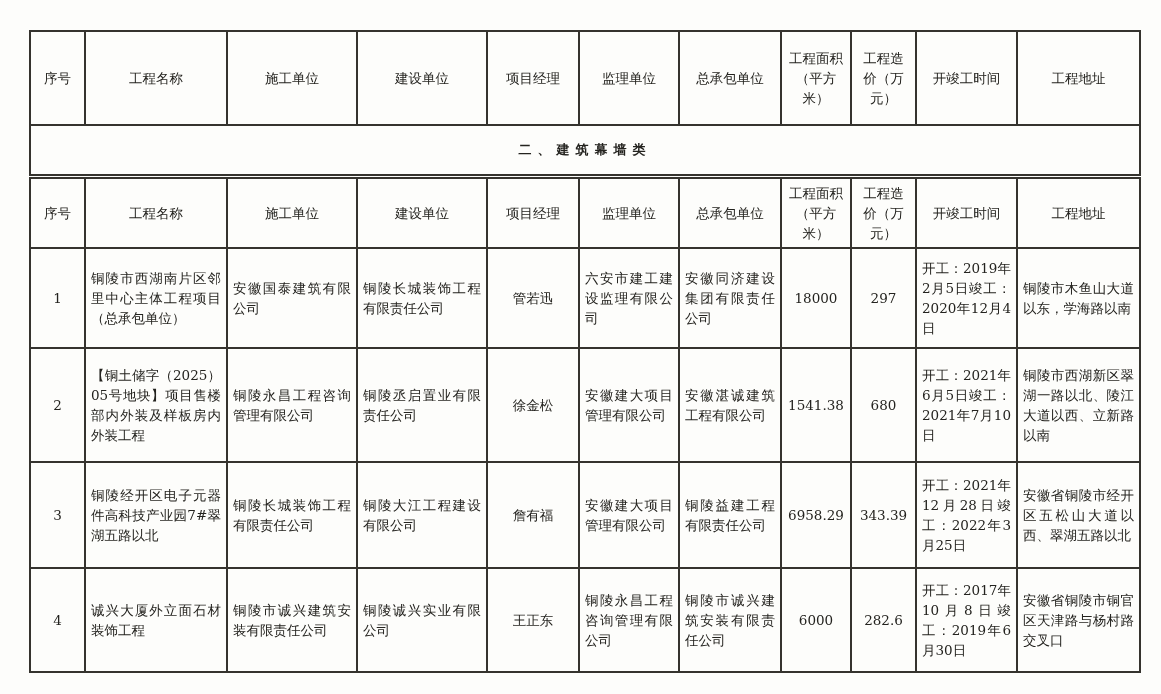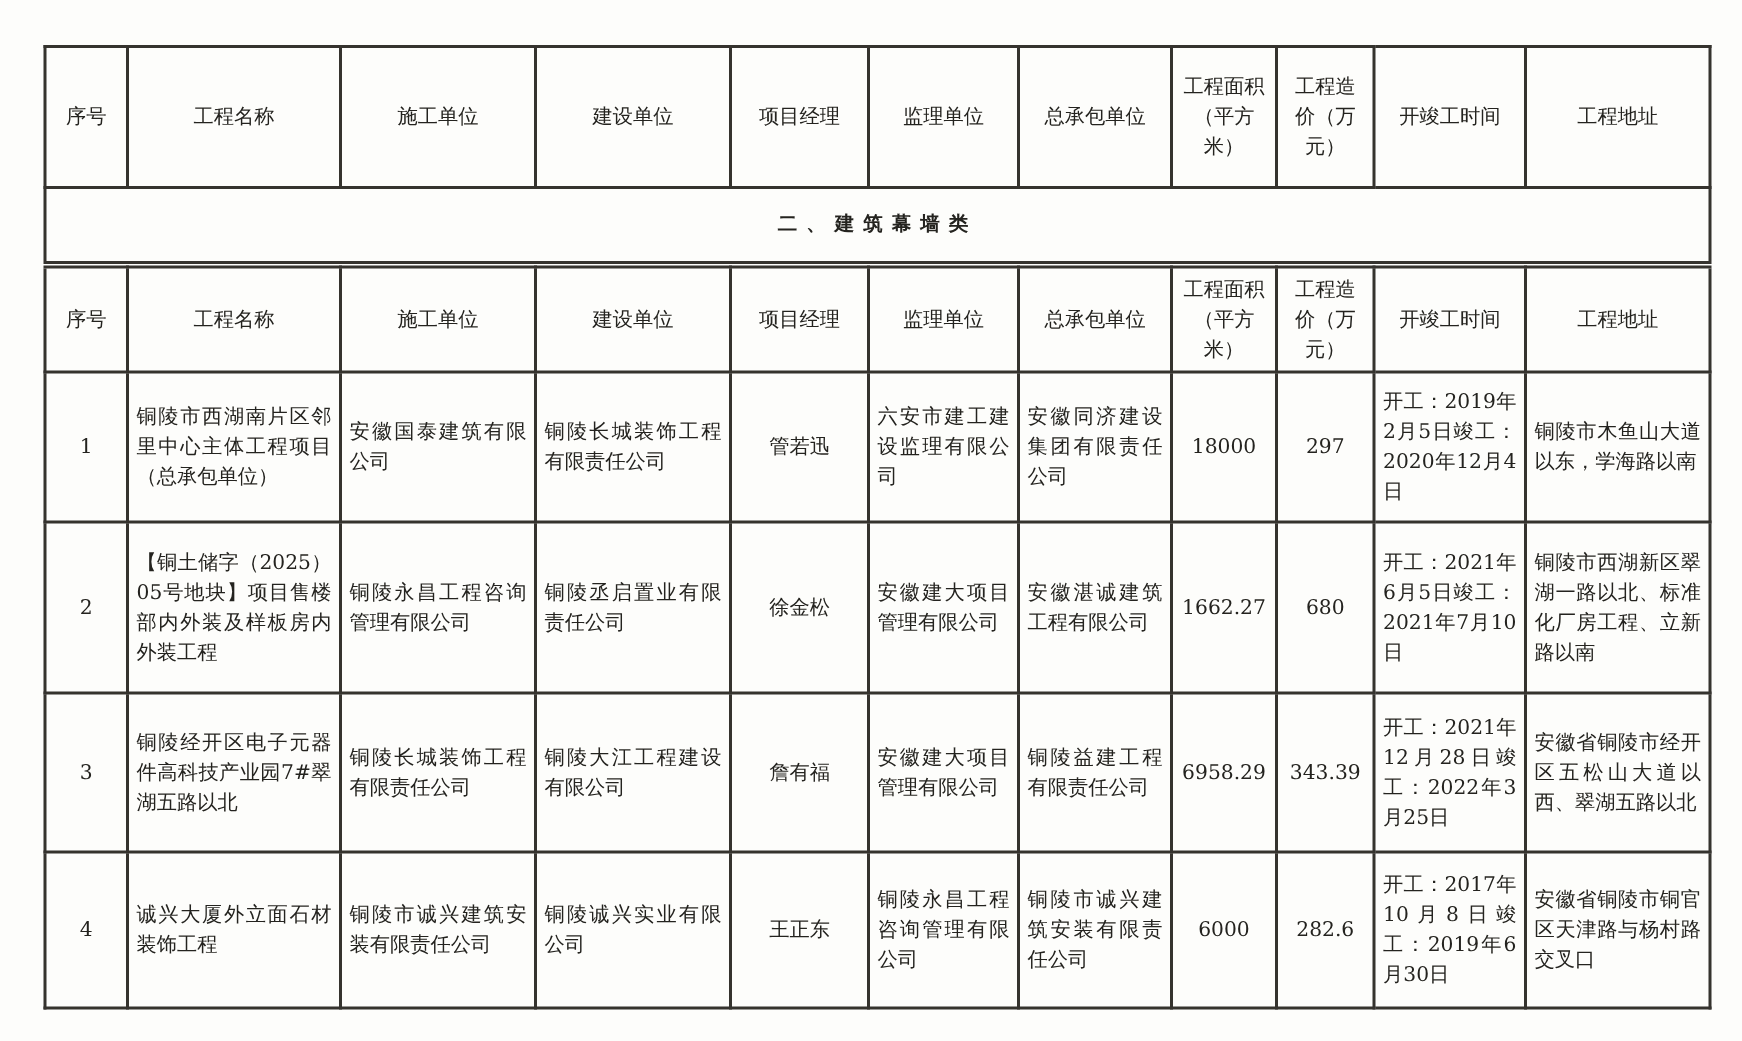--- a/index.html
+++ b/index.html
@@ -105,24 +105,24 @@
           <td class="c-just">铜陵市木鱼山大道以东，学海路以南</td>
         </tr>
         <tr style="height: 114px;">
           <td class="c-center">2</td>
           <td class="c-just">【铜土储字（2025）05号地块】项目售楼部内外装及样板房内外装工程</td>
           <td class="c-just">铜陵永昌工程咨询管理有限公司</td>
           <td class="c-just">铜陵丞启置业有限责任公司</td>
           <td class="c-left">徐金松</td>
           <td class="c-just">安徽建大项目管理有限公司</td>
           <td class="c-just">安徽湛诚建筑工程有限公司</td>
-          <td class="c-left">1662.27</td>
+          <td class="c-left">1541.38</td>
           <td class="c-left">680</td>
           <td class="c-just">开工：2021年6月5日竣工：2021年7月10日</td>
-          <td class="c-just">铜陵市西湖新区翠湖一路以北、标准化厂房工程、立新路以南</td>
+          <td class="c-just">铜陵市西湖新区翠湖一路以北、陵江大道以西、立新路以南</td>
         </tr>
         <tr style="height: 106px;">
           <td class="c-center">3</td>
           <td class="c-just">铜陵经开区电子元器件高科技产业园7#翠湖五路以北</td>
           <td class="c-just">铜陵长城装饰工程有限责任公司</td>
           <td class="c-just">铜陵大江工程建设有限公司</td>
           <td class="c-left">詹有福</td>
           <td class="c-just">安徽建大项目管理有限公司</td>
           <td class="c-just">铜陵益建工程有限责任公司</td>
           <td class="c-left">6958.29</td>

